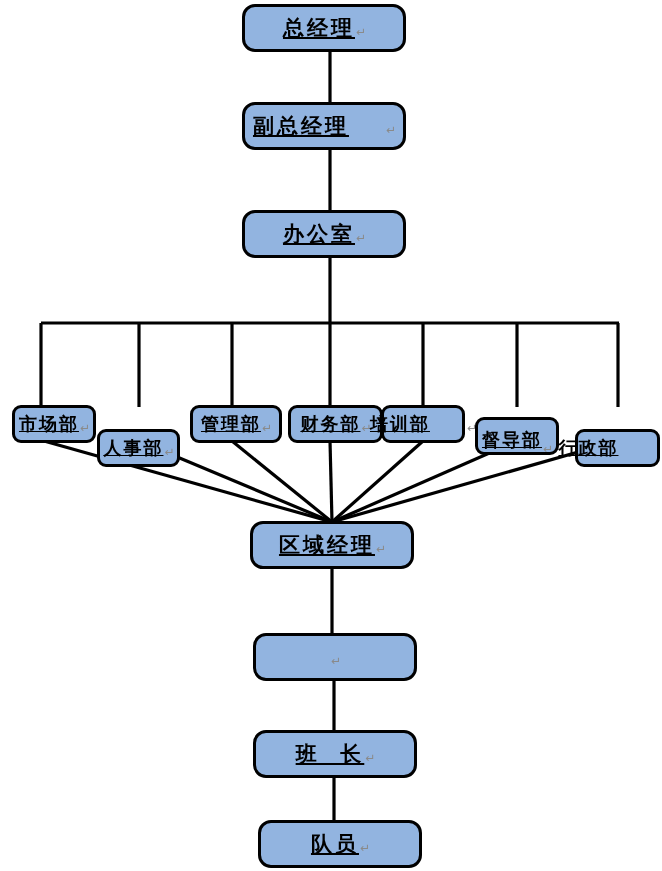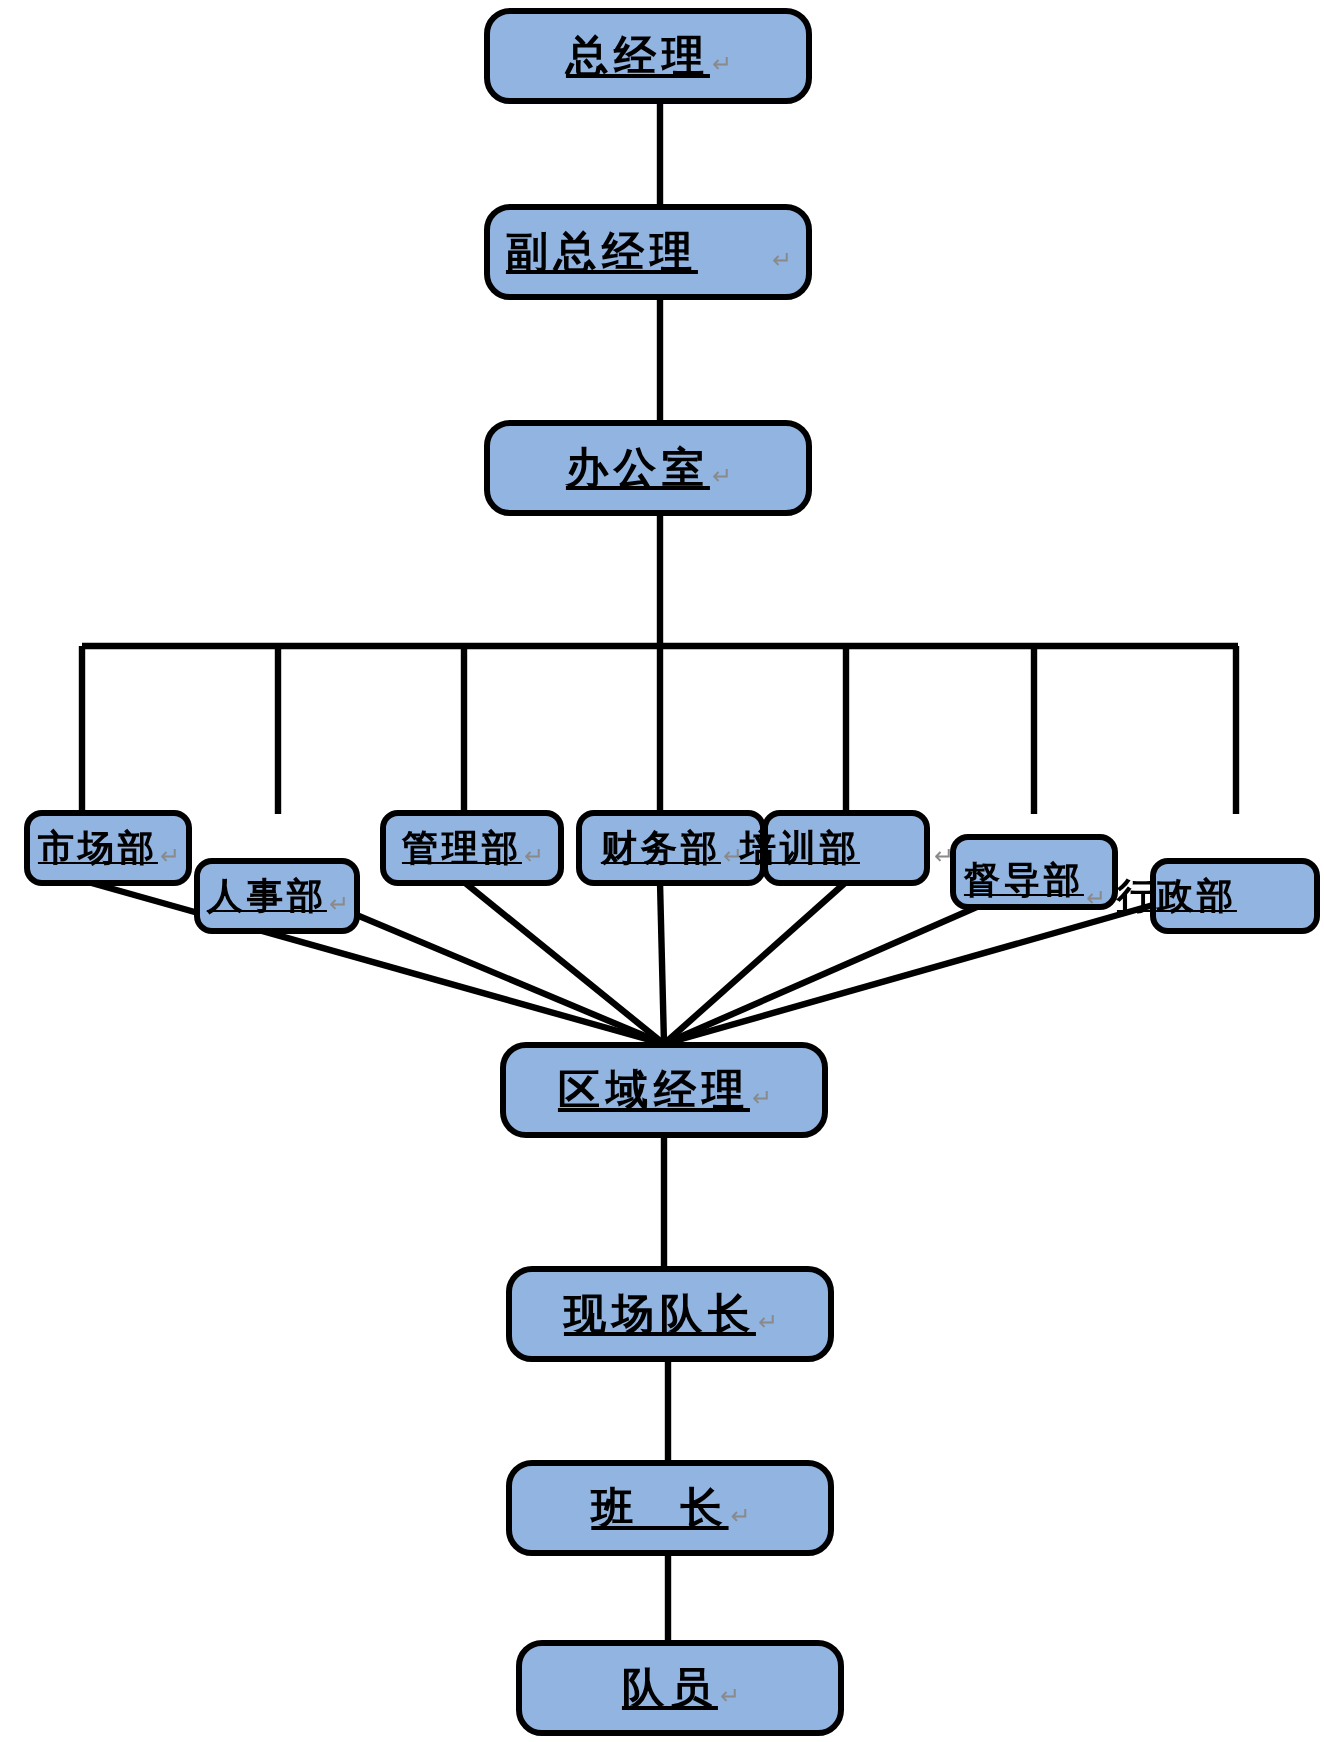--- a/index.html
+++ b/index.html
@@ -146,21 +146,20 @@
   <div class="node dept n-admin">
     <span class="label">行政部</span>
       <span class="mark">↵</span>
   </div>
 
   <div class="node main n-regional">
     <span class="label">区域经理</span>
       <span class="mark">↵</span>
   </div>
   <div class="node main n-captain">
-    <span class="label">现场队长</span>
       <span class="mark">↵</span>
   </div>
   <div class="node main n-squad">
     <span class="label">班  长</span>
       <span class="mark">↵</span>
   </div>
   <div class="node main n-team">
     <span class="label">队员</span>
       <span class="mark">↵</span>
   </div>

